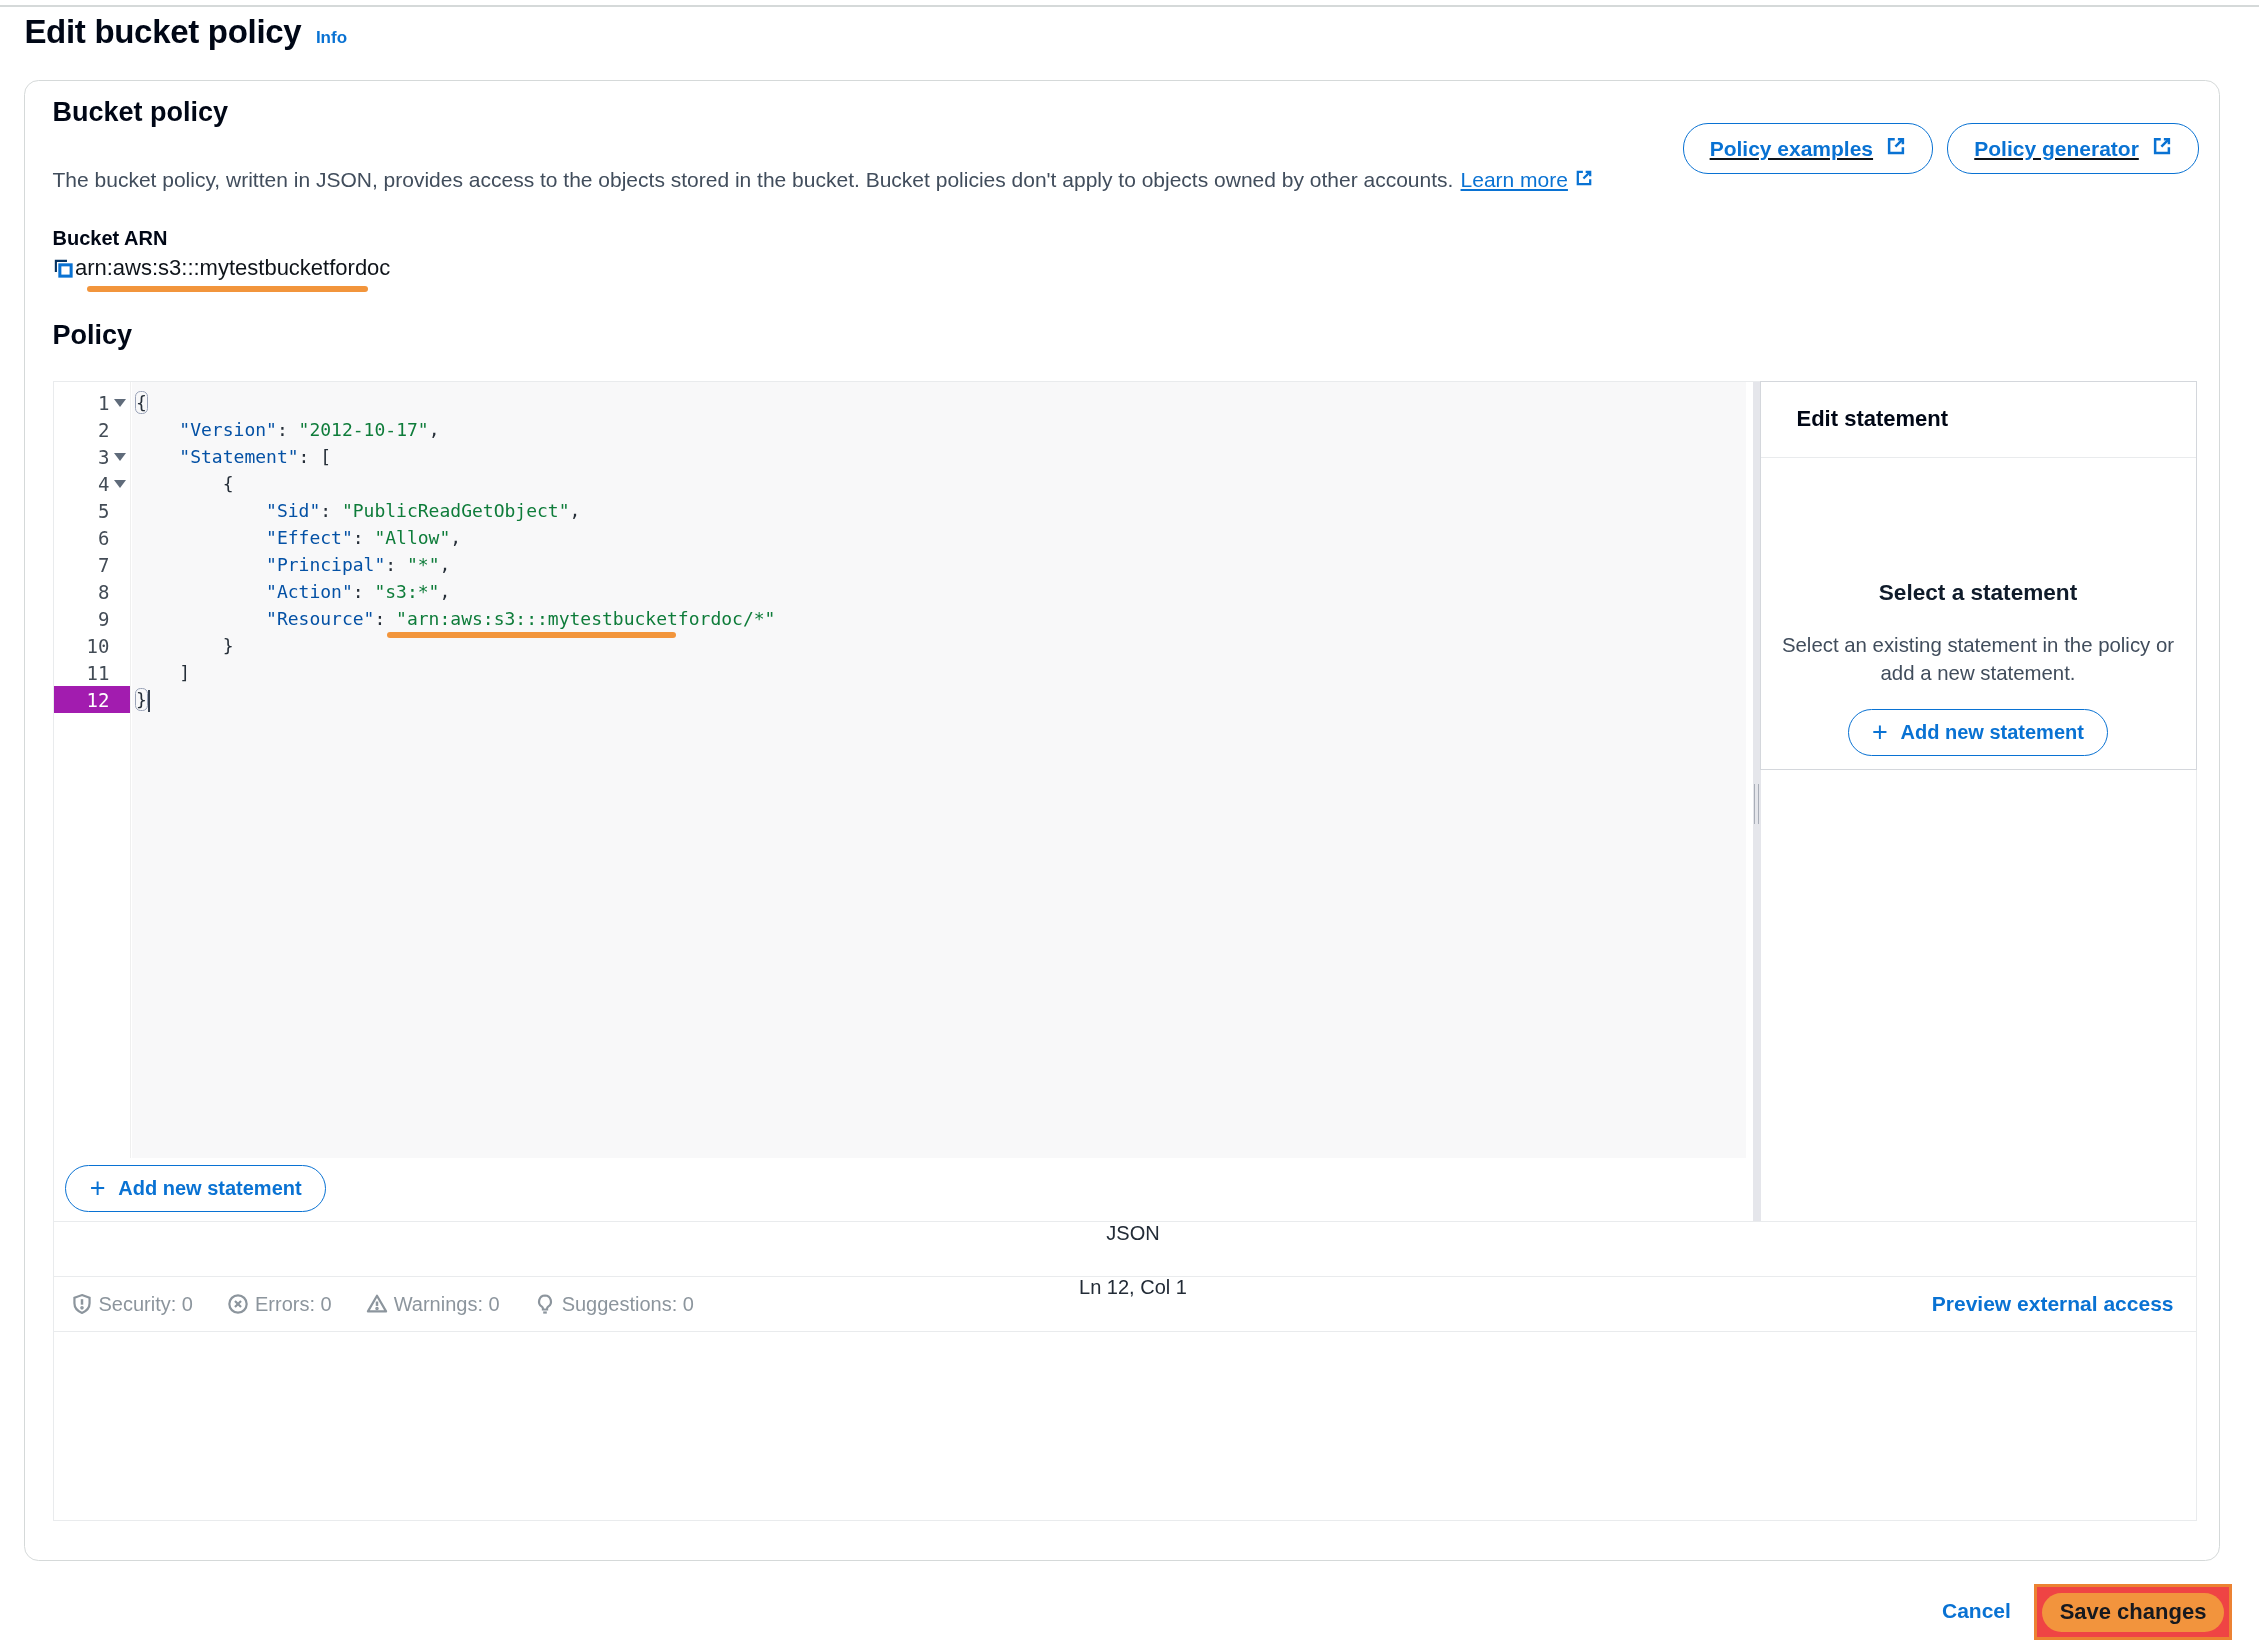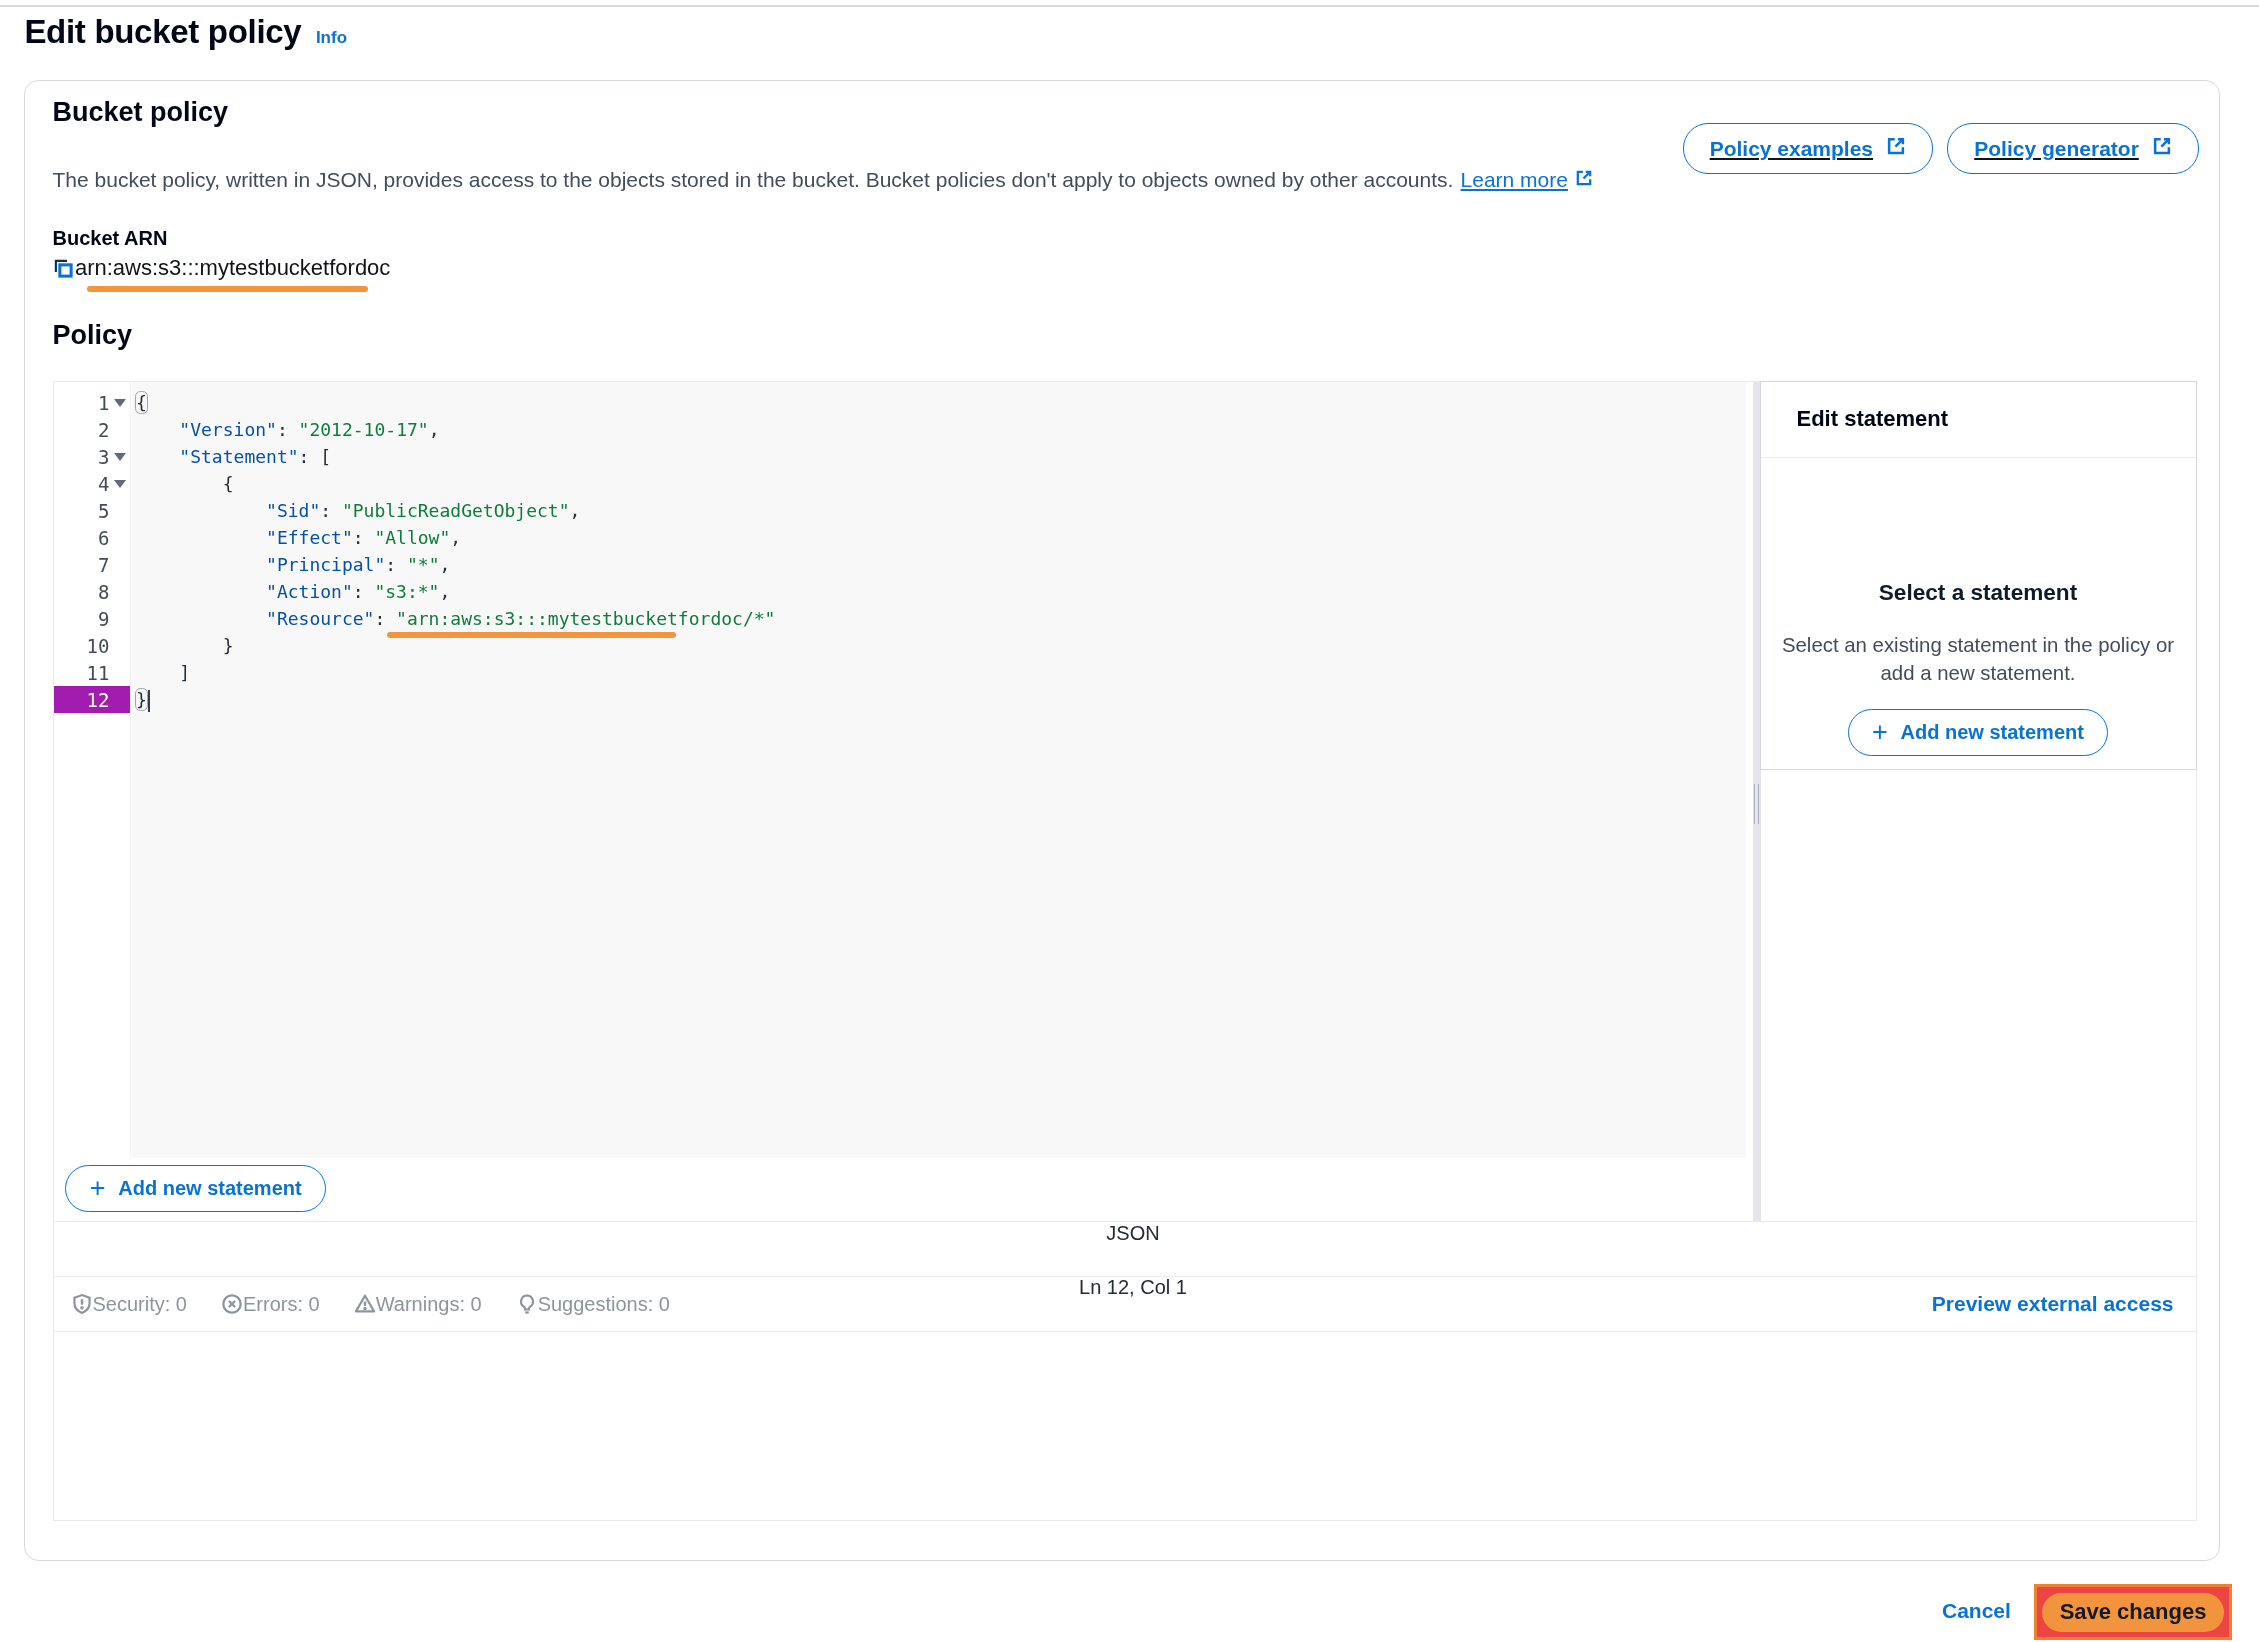--- a/index.html
+++ b/index.html
@@ -73,21 +73,21 @@
   .panel-text{margin:0 0 22px;font-size:20.4px;color:#414d5c;width:407px;line-height:28px;}
 
   .add-row{position:absolute;left:0;top:776px;width:1692px;height:62px;background:#fff;}
   .add-row .btn-secondary{position:absolute;left:11.8px;top:7.2px;}
 
   .status-row{position:absolute;left:0;top:839px;right:0;height:55px;border-top:0.9px solid #e9ebed;
           display:flex;align-items:center;padding-left:17px;gap:31px;font-size:20px;color:#222b36;box-sizing:border-box;flex-direction:column;}
   .issues-row{position:absolute;left:0;top:894px;right:0;height:56px;border-top:0.9px solid #e9ebed;
           border-bottom:0.9px solid #e9ebed;display:flex;align-items:center;
           padding:0 22px 0 17px;font-size:20px;color:#8c959d;box-sizing:border-box;}
-  .issue{display:flex;align-items:center;gap:0;margin-right:34px;}
+  .issue{display:flex;align-items:center;gap:6px;margin-right:34px;}
   .issue svg{display:block;}
   .preview-link{margin-left:auto;color:#0972d3;font-weight:bold;font-size:21px;text-decoration:none;cursor:pointer;}
 
   
   .cancel-link{position:absolute;left:1942px;top:1599px;font-size:21px;font-weight:bold;color:#0972d3;
           text-decoration:none;cursor:pointer;}
   .save-annot{position:absolute;left:2034px;top:1584px;width:198px;height:56px;border:3.6px solid #EC8232;
           box-sizing:border-box;display:flex;align-items:center;justify-content:center;background:#ef4444;}
   .btn-primary{width:182px;height:39px;border:none;border-radius:20px;background:#F2943D;color:#16191f;
           font-family:"Liberation Sans",sans-serif;font-size:22px;font-weight:bold;cursor:pointer;}

